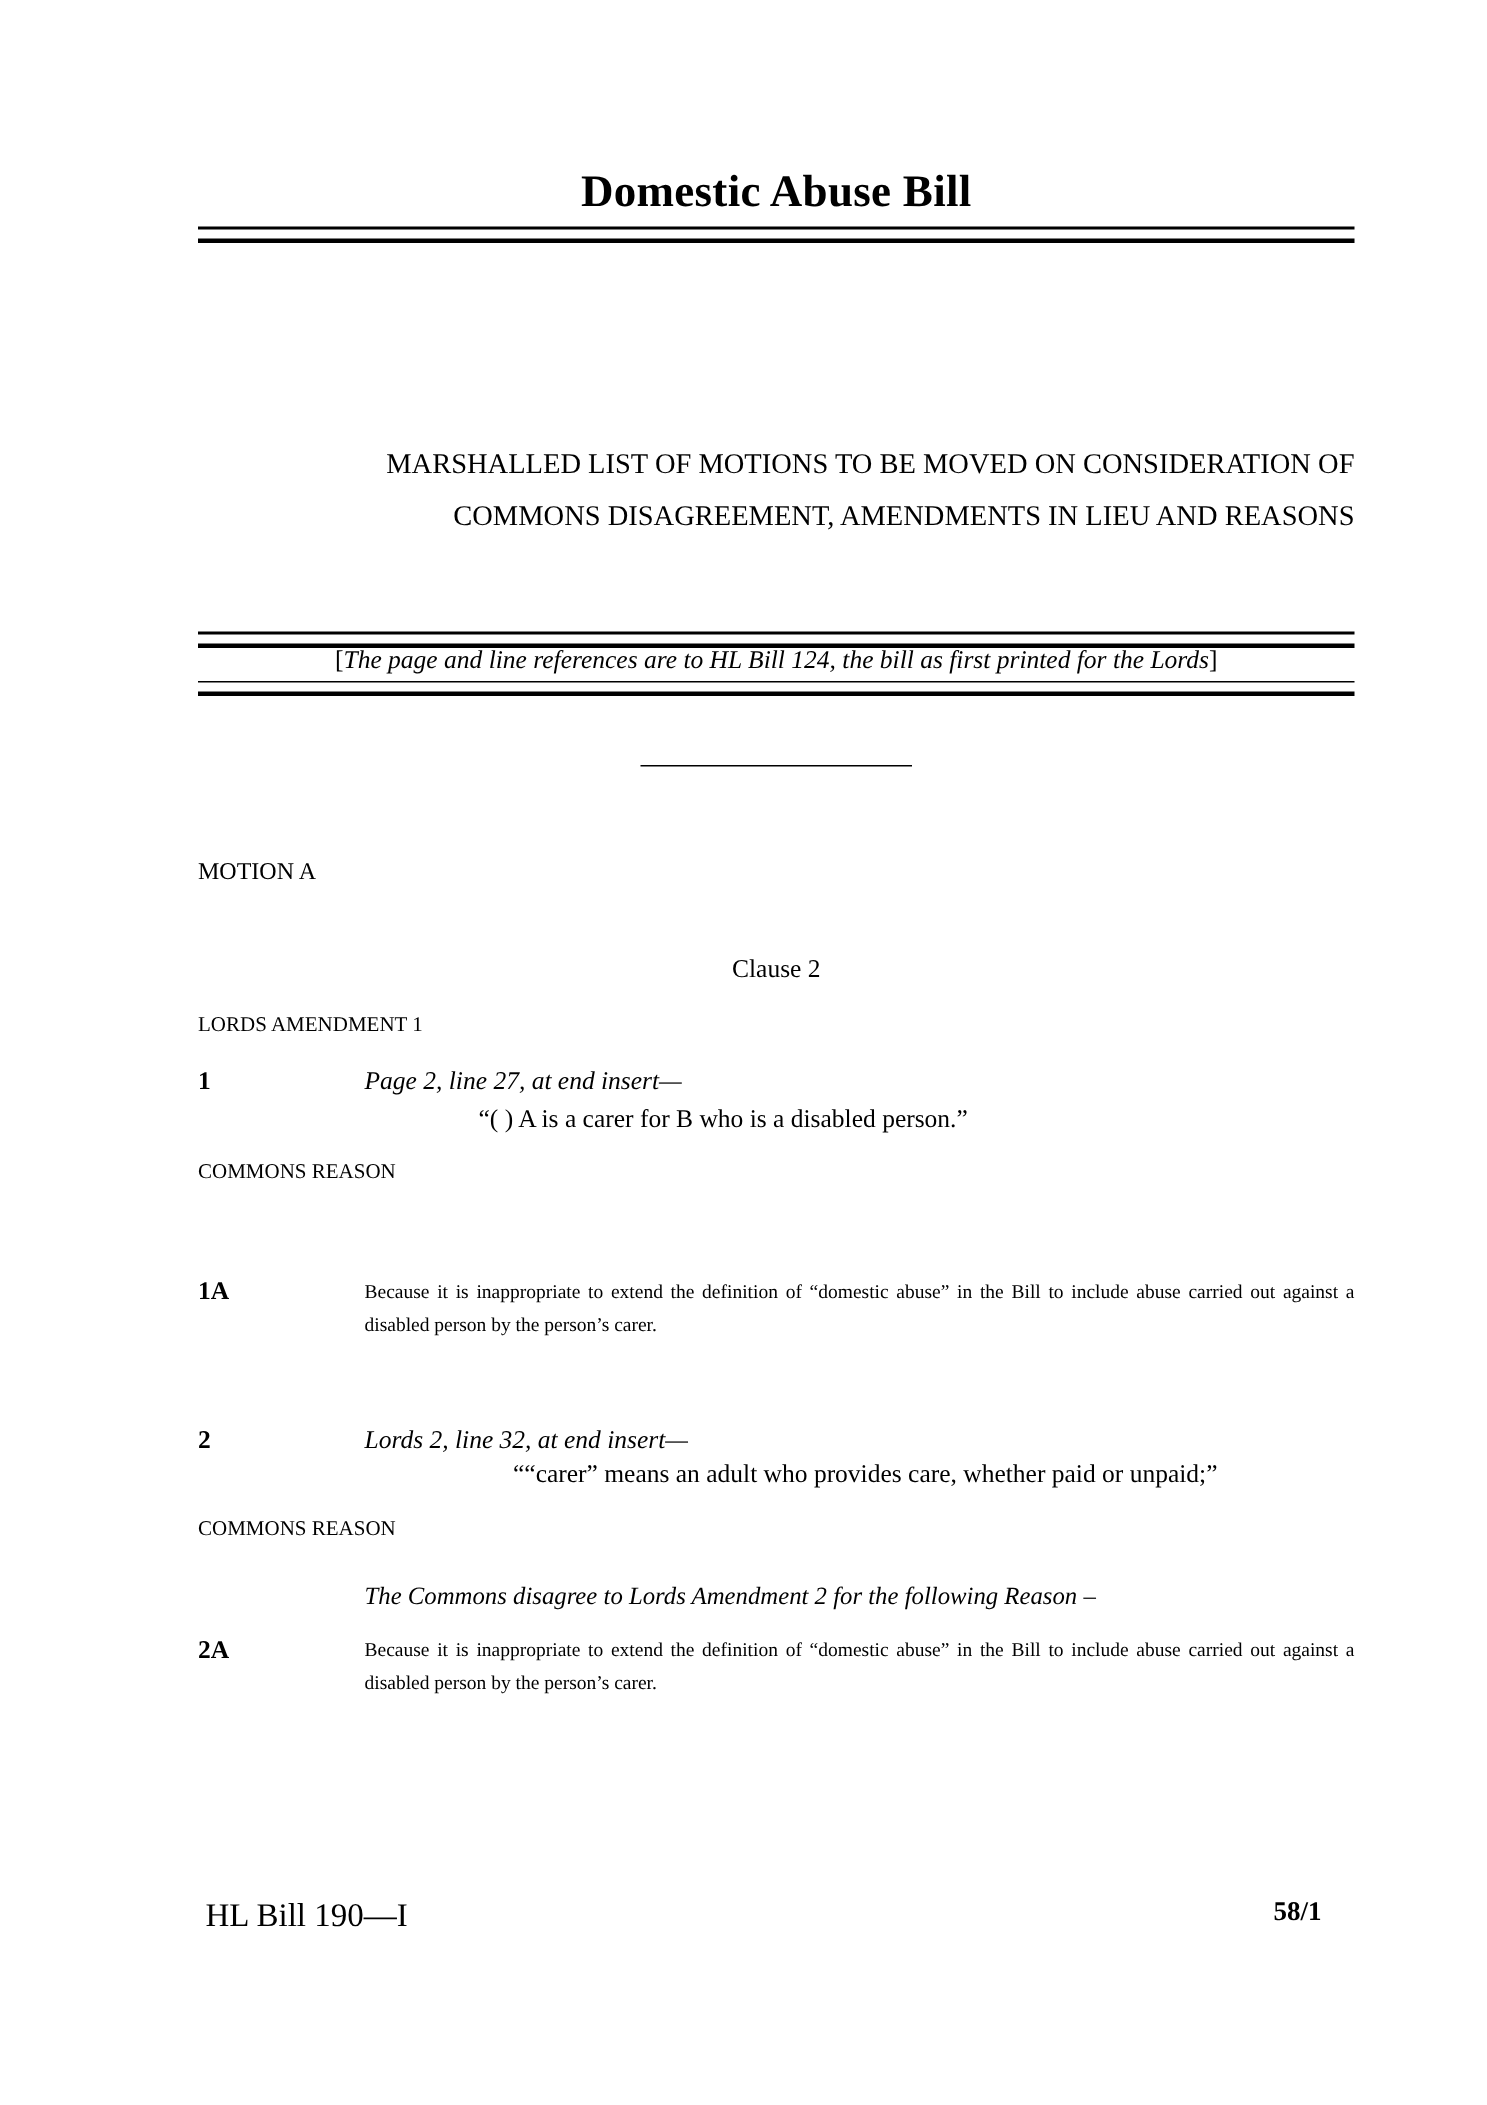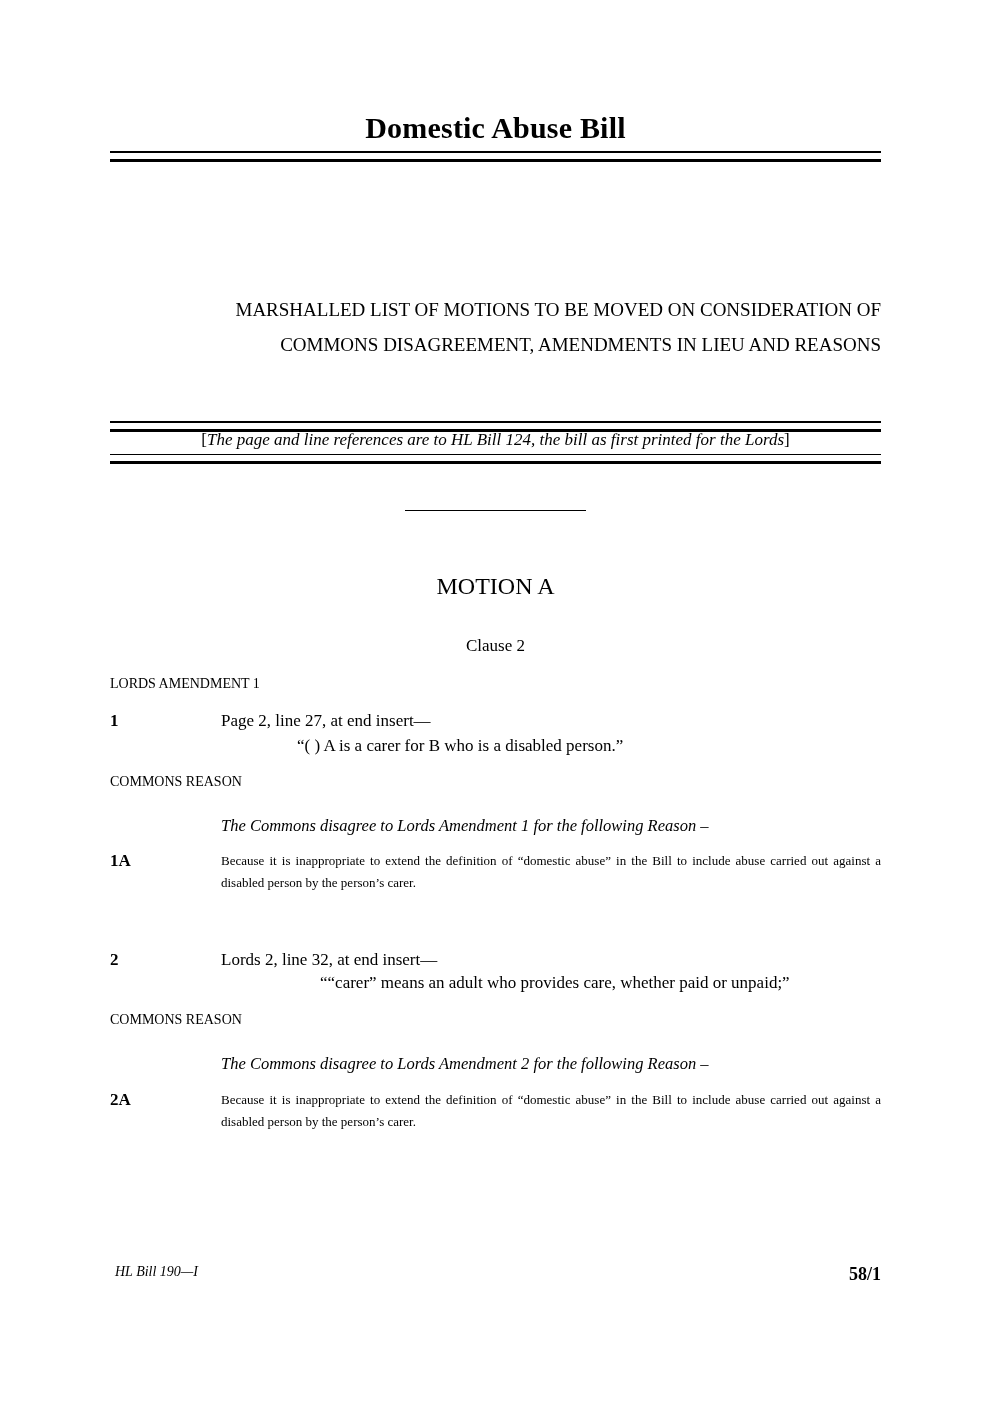--- a/index.html
+++ b/index.html
@@ -1,33 +1,33 @@
 <!DOCTYPE html>
 <html><head>
 <meta charset="utf-8">
 <style>
   html, body { margin: 0; padding: 0; background: #ffffff; }
   body { width: 991px; height: 1403px; position: relative; font-family: "Liberation Serif", "DejaVu Serif", serif; color: #000; overflow: hidden; }
   .page { position: absolute; left: 0; top: 0; width: 991px; height: 1403px; }
-  .abs { position: absolute; }
+  .abs { position: absolute; margin-left: 22px; }
   .title { left: 110px; width: 771px; top: 111px; font-size: 30px; font-weight: bold; text-align: center; letter-spacing: 0.2px; }
   .dbl-rule { left: 110px; width: 771px; height: 6px; border-top: 2px solid #000; border-bottom: 3px solid #000; box-sizing: content-box; }
   .marshalled { left: 110px; width: 771px; top: 292px; font-size: 19px; line-height: 35px; text-align: right; }
   .refnote { left: 110px; width: 771px; top: 430px; font-size: 17px; text-align: center; font-style: normal; }
   .refnote em { }
   .short-rule { left: 405px; width: 181px; top: 510px; border-top: 1px solid #000; }
-  .motion { left: 110px; width: 771px; top: 573px; font-size: 24px; text-align: center; }
+  .motion { left: 110px; width: 771px; top: 573px; font-size: 16px; }
   .clause { left: 110px; width: 771px; top: 636px; font-size: 17px; font-weight: normal; text-align: center; }
   .heading { left: 110px; width: 771px; font-size: 14px; text-align: left; }
   .num { left: 110px; font-size: 17px; font-weight: bold; }
-  .body-text { left: 221px; font-size: 17px; }
+  .body-text { left: 221px; font-size: 17px; font-style: italic; }
   .insert-text { font-size: 17px; }
   .italic { font-style: italic; }
   .reason { left: 221px; width: 660px; font-size: 13px; text-align: justify; text-align-last: left; line-height: 22px; }
-  .footer-left { left: 115px; top: 1264px; font-size: 14px; font-style: italic; }
+  .footer-left { left: 115px; top: 1264px; font-size: 22px; }
   .footer-right { right: 110px; top: 1264px; font-size: 18px; font-weight: bold; }
 </style>
 </head>
 <body>
 
 <div class="page">
 
   <div class="abs title">Domestic Abuse Bill</div>
   <div class="abs dbl-rule" style="top:151px;"></div>
 
@@ -46,21 +46,20 @@
 
   <div class="abs motion">MOTION A</div>
   <div class="abs clause">Clause 2</div>
 
   <div class="abs heading" style="top:676px;">LORDS AMENDMENT 1</div>
   <div class="abs num" style="top:711px;">1</div>
   <div class="abs body-text" style="top:711px;">Page 2, line 27,  at end insert—</div>
   <div class="abs insert-text" style="left:297px; top:736px;">“( )    A is a carer for B who is a disabled person.”</div>
 
   <div class="abs heading" style="top:774px;">COMMONS REASON</div>
-  <div class="abs body-text italic" style="top:816px; font-size:16.5px;">The Commons disagree to Lords Amendment 1 for the following Reason –</div>
   <div class="abs num" style="top:851px;">1A</div>
   <div class="abs reason" style="top:850px;">Because it is inappropriate to extend the definition of “domestic abuse” in the Bill to include abuse carried out against a disabled person by the person’s carer.</div>
 
   <div class="abs num" style="top:950px;">2</div>
   <div class="abs body-text" style="top:950px;">Lords 2, line 32,  at end insert—</div>
   <div class="abs insert-text" style="left:320px; top:973px;">““carer” means an adult who provides care, whether paid or unpaid;”</div>
 
   <div class="abs heading" style="top:1012px;">COMMONS REASON</div>
   <div class="abs body-text italic" style="top:1054px; font-size:16.5px;">The Commons disagree to Lords Amendment 2 for the following Reason –</div>
   <div class="abs num" style="top:1090px;">2A</div>

